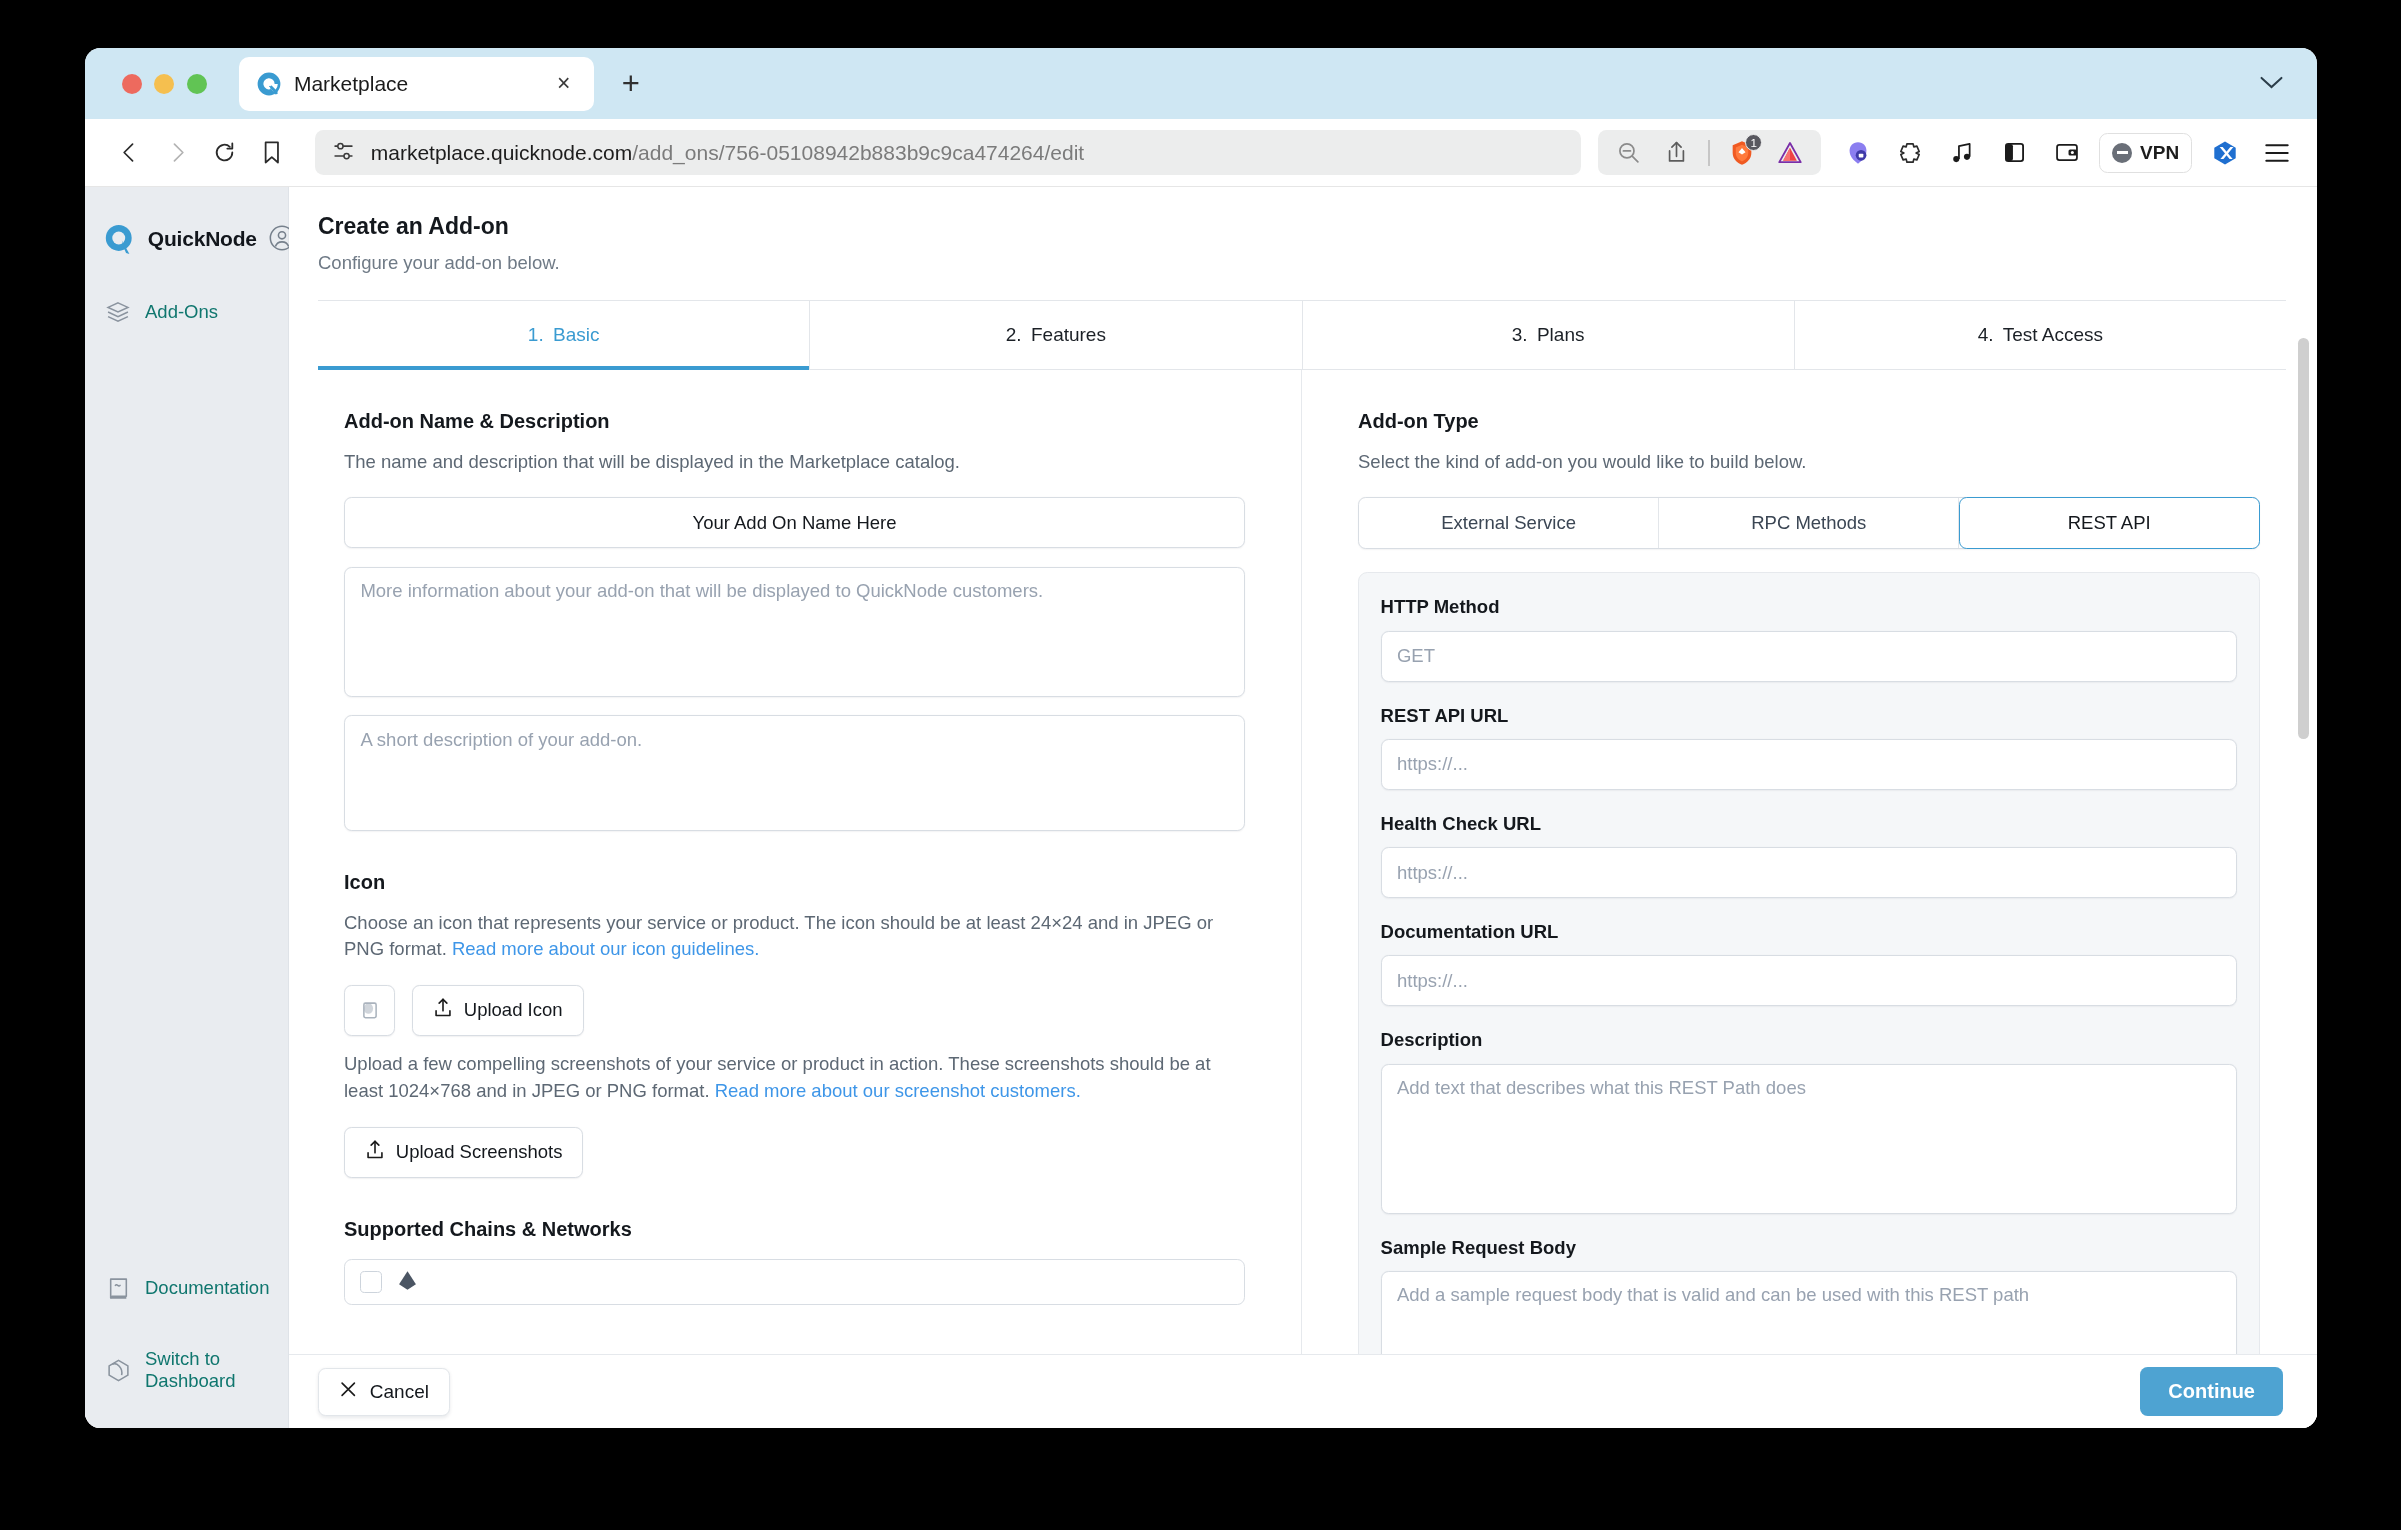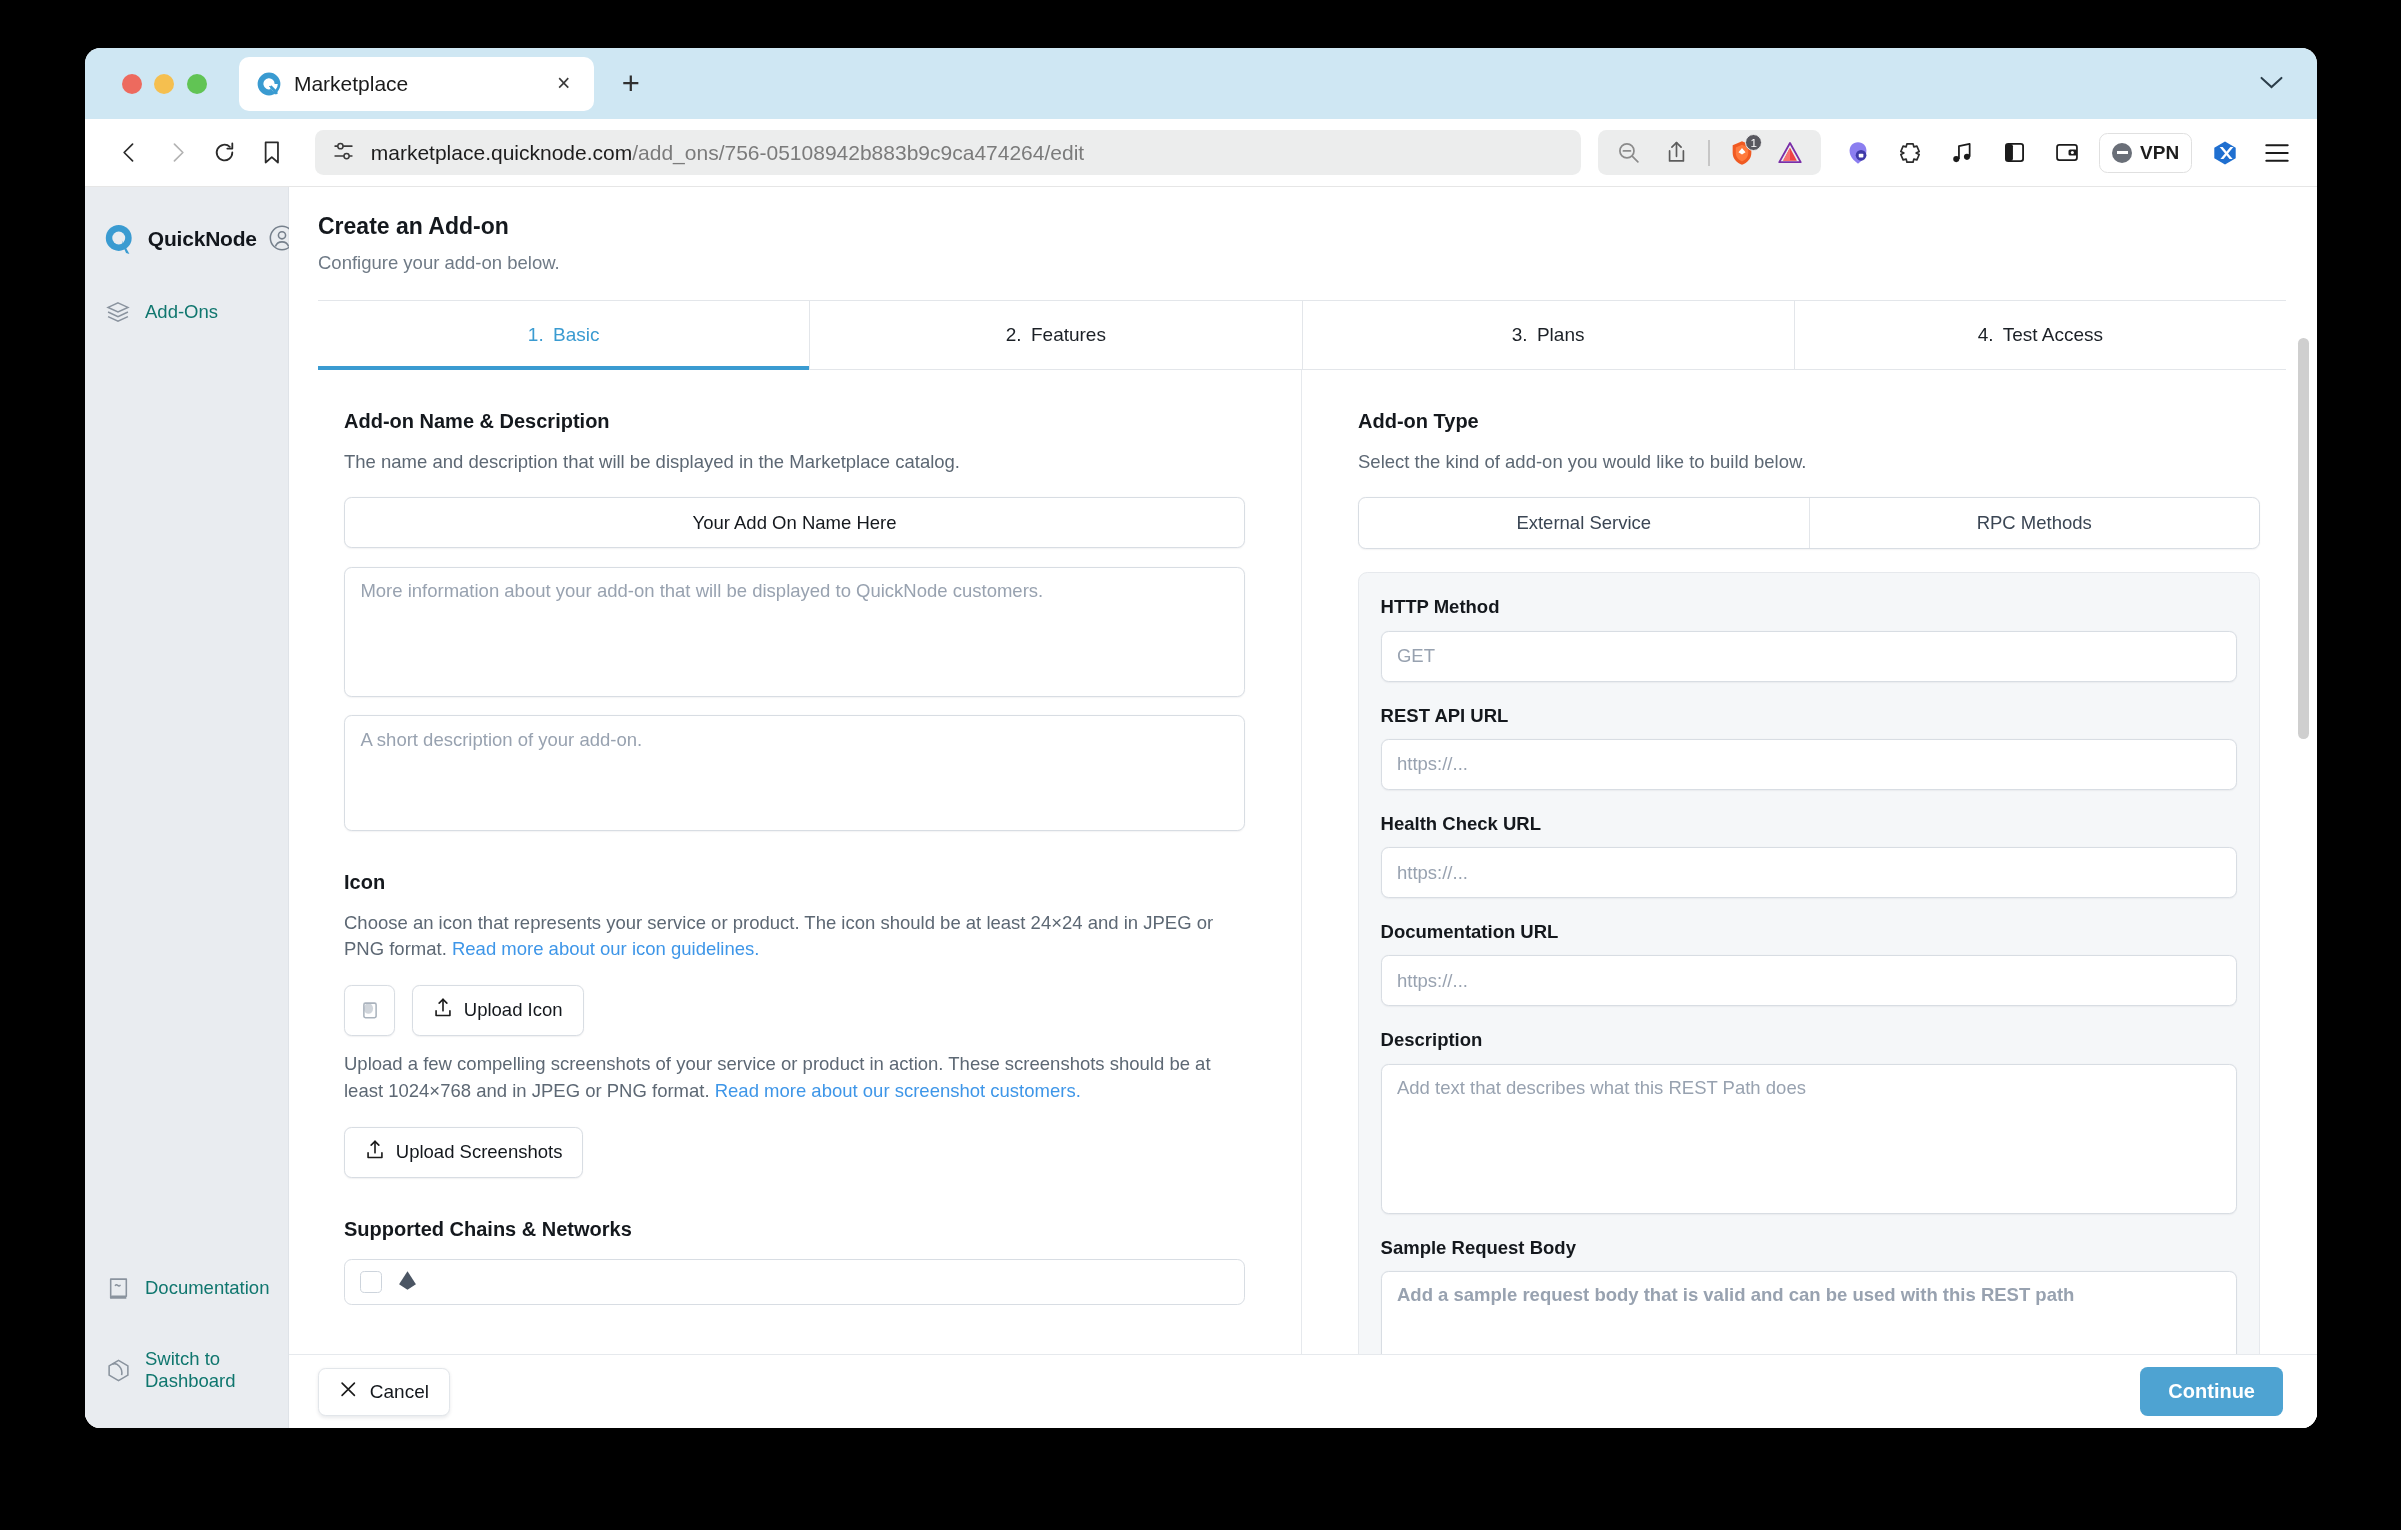--- a/index.html
+++ b/index.html
@@ -674,40 +674,41 @@
           </div>
 
           <div class="col-right">
 
             <div class="sec-title">Add-on Type</div>
             <div class="sec-desc">Select the kind of add-on you would like to build below.</div>
 
             <div class="segmented mt28">
               <div class="seg">External Service</div>
               <div class="seg">RPC Methods</div>
+              <div class="seg sel">REST API</div>
             </div>
 
             <div class="rest-card">
               <div class="fl">HTTP Method</div>
               <input class="field-input" placeholder="GET" style="">
 
               <div class="fl mt">REST API URL</div>
               <input class="field-input" placeholder="https://..." style="">
 
               <div class="fl mt">Health Check URL</div>
               <input class="field-input" placeholder="https://..." style="">
 
               <div class="fl mt">Documentation URL</div>
               <input class="field-input" placeholder="https://..." style="">
 
               <div class="fl mt">Description</div>
               <textarea class="field-ta" style="height: 150px;" placeholder="Add text that describes what this REST Path does"></textarea>
 
               <div class="fl mt">Sample Request Body</div>
-              <textarea class="field-ta" style="height: 116px; font-weight: bold;" placeholder="Add a sample request body that is valid and can be used with this REST path"></textarea>
+              <textarea class="field-ta" style="height: 116px;" placeholder="Add a sample request body that is valid and can be used with this REST path"></textarea>
             </div>
           </div>
         </div>
       </div>
 
       <div class="inner-vscroll">
         <div class="thumb"></div>
       </div>
 
       <div class="footer">

